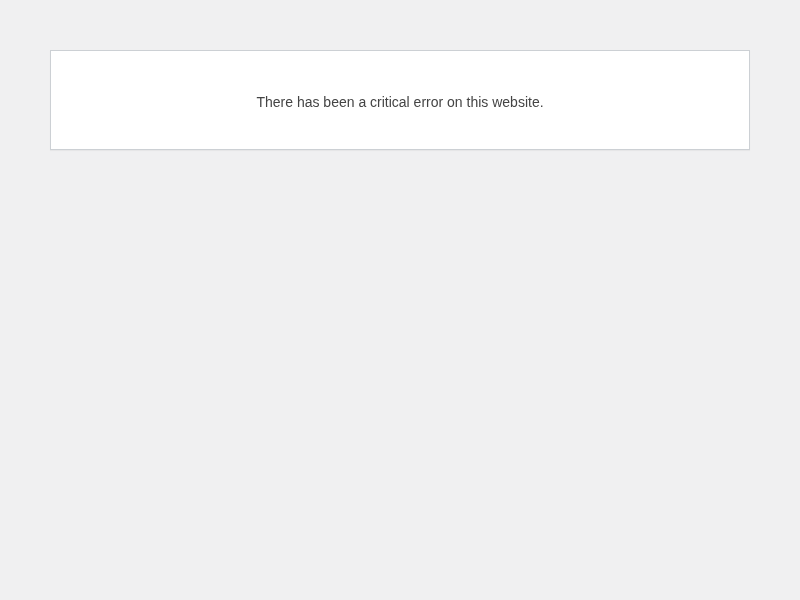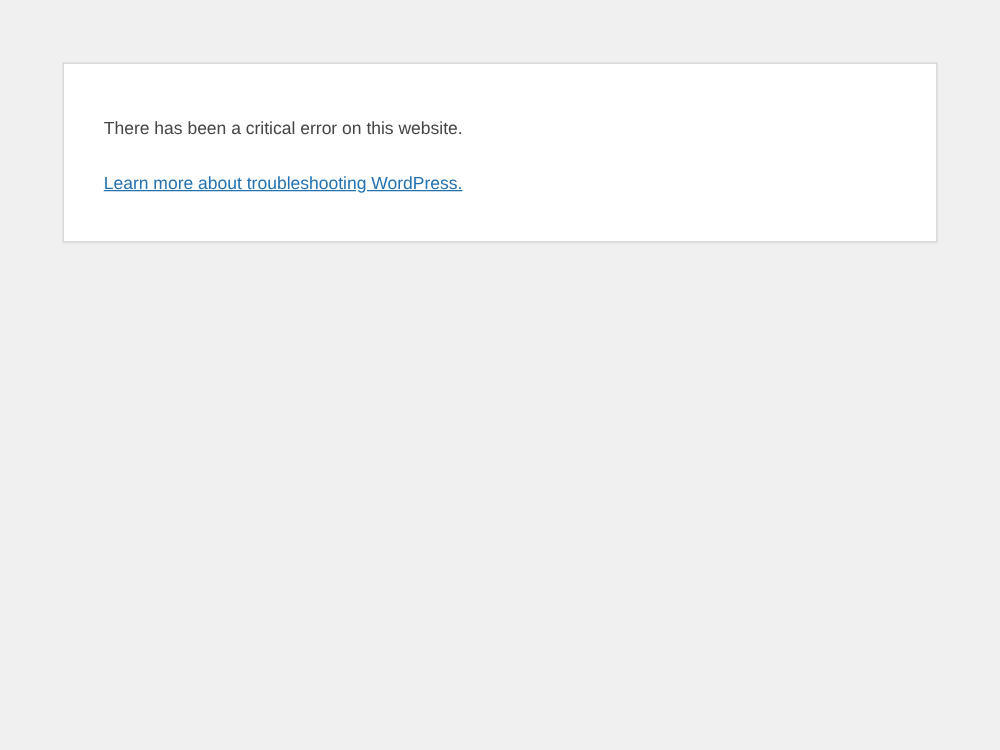--- a/index.html
+++ b/index.html
@@ -17,20 +17,21 @@
     background: var(--page-bg);
     font-family: "Liberation Sans", "DejaVu Sans", sans-serif;
   }
   .error-card {
     max-width: 700px;
     margin: 50px auto 0;
     background: var(--card-bg);
     border: 1px solid var(--card-border);
     padding: 16px 32px;
     box-shadow: 0 1px 1px rgba(0, 0, 0, 0.04);
+    text-align: center;
   }
   .error-card p {
     font-size: 14px;
     line-height: 1.5;
     color: var(--text-color);
   }
   .error-message {
     margin: 25px 0 20px;
   }
   .link-line {
@@ -40,16 +41,13 @@
     color: var(--link-color);
     text-decoration: underline;
     cursor: pointer;
   }
 </style>
 </head>
 <body>
 
 <div class="error-card">
   <p class="error-message">There has been a critical error on this website.</p>
-  <p class="link-line">
-    <a class="troubleshooting-link">Learn more about troubleshooting WordPress.</a>
-  </p>
 </div>
 
 </body></html>

